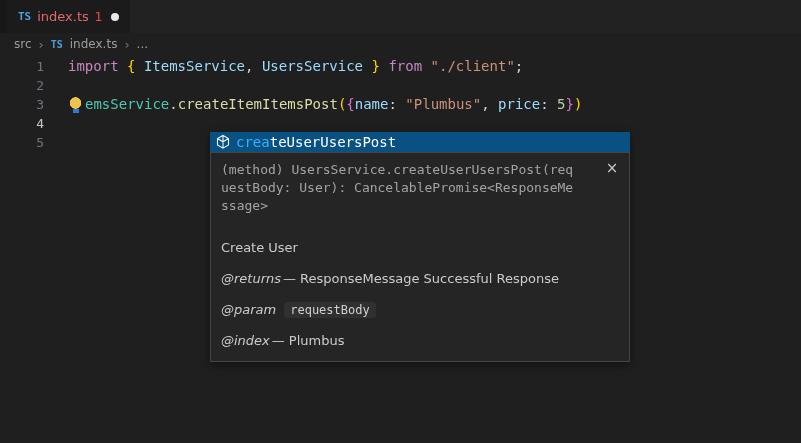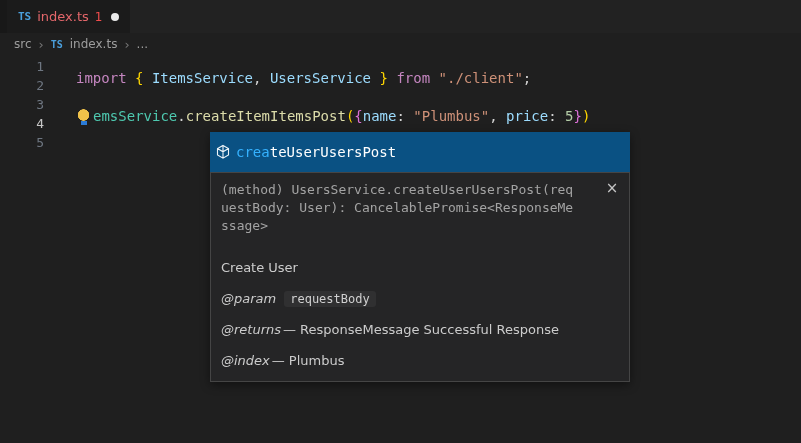--- a/index.html
+++ b/index.html
@@ -34,44 +34,43 @@
 
   
   #code-area { position:absolute; left:0; top:57px; width:801px; }
   .code-line { position:absolute; left:0; width:801px; height:19px; }
   .ln {
     position:absolute; left:0; top:0; width:44px; text-align:right;
     font:13px/19px "DejaVu Sans Mono", monospace; color:#6e7681;
   }
   .ln.active { color:#c6c6c6; }
   .line-content {
-    position:absolute; left:68px; top:12px; white-space:pre;
+    position:absolute; left:68px; top:0; white-space:pre;
     font:14px/19px "DejaVu Sans Mono", monospace;
-    margin-left:8px;
   }
   .tok-err {
     text-decoration:underline wavy #f14c4c 1px;
     text-underline-offset:3px;
     text-decoration-skip-ink:none;
   }
   .lightbulb {
     display:inline-block; width:15px; height:16px; vertical-align:middle; margin-right:2px;
     background:
       radial-gradient(circle at 7.5px 6px, #f0c24a 5.5px, rgba(0,0,0,0) 6px),
       linear-gradient(#2b7bd6,#2b7bd6) no-repeat 4.5px 12px / 6px 4px;
   }
   .cursor { display:inline-block; width:2px; height:16px; background:#b8c2cc; vertical-align:text-bottom; }
 
   
   .suggest {
     position:absolute; left:210px; top:132px; width:420px;
     box-shadow:0 3px 9px rgba(0,0,0,0.45);
   }
   .suggest-row {
-    height:40px; display:flex; align-items:center; padding-left:5px;
+    height:20px; display:flex; align-items:center; padding-left:5px;
     font:14px "DejaVu Sans Mono", monospace; color:#ffffff;
   }
   .method-icon { width:16px; height:16px; margin-right:5px; flex:0 0 auto; }
   .suggest-docs {
     position:relative; width:420px; background:#252526;
     border:1px solid #454545; padding:8px 10px 12px 10px;
   }
   .sig {
     width:356px; font:13px/18px "DejaVu Sans Mono", monospace; color:#a3a3a3;
     word-break:break-all; white-space:pre-wrap;
@@ -139,22 +138,22 @@
     </svg>
     <span>
       <span id="suggest-match" style="color: rgb(53, 178, 255);">crea</span><span>teUserUsersPost</span>
     </span>
   </div>
   <div class="suggest-docs">
     <div class="docs-close">×</div>
     <div class="sig">(method) UsersService.createUserUsersPost(requestBody: User): CancelablePromise&lt;ResponseMessage&gt;</div>
     <div class="doc-block" style="margin-top:24px">Create User</div>
     <div class="doc-block">
-      <span class="doc-tag">@param</span><span class="doc-chip">requestBody</span>
+      <span class="doc-tag">@returns</span><span class="doc-dash">—</span><span>ResponseMessage Successful Response</span>
     </div>
     <div class="doc-block">
-      <span class="doc-tag">@returns</span><span class="doc-dash">—</span><span>ResponseMessage Successful Response</span>
+      <span class="doc-tag">@param</span><span class="doc-chip">requestBody</span>
     </div>
     <div class="doc-block">
       <span class="doc-tag">@index</span><span class="doc-dash">—</span><span>Plumbus</span>
     </div>
   </div>
 </div>
 
 </body></html>

